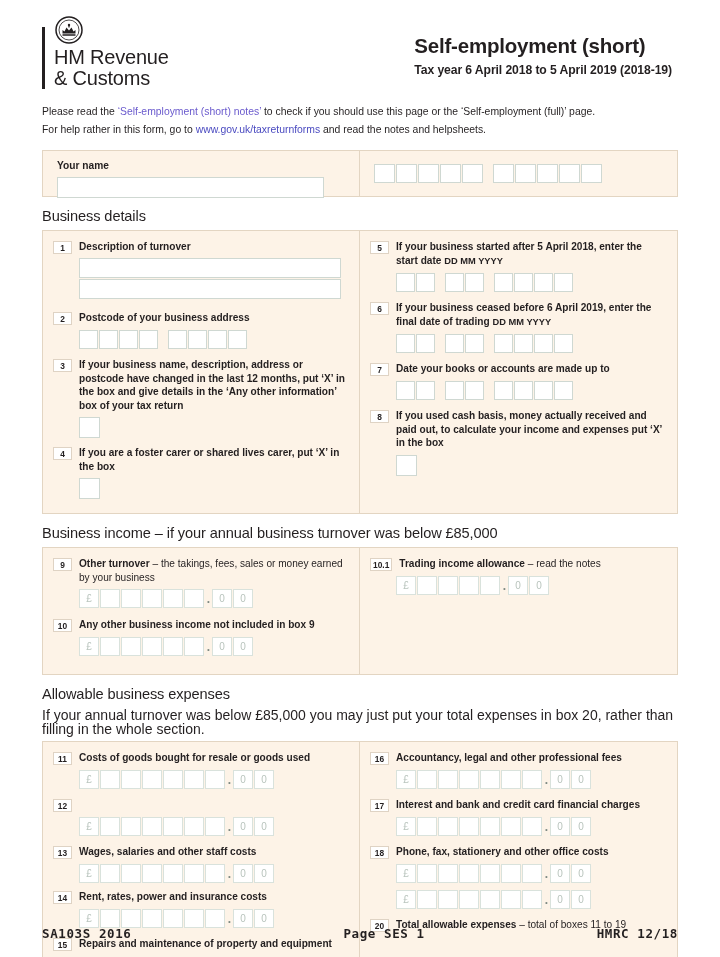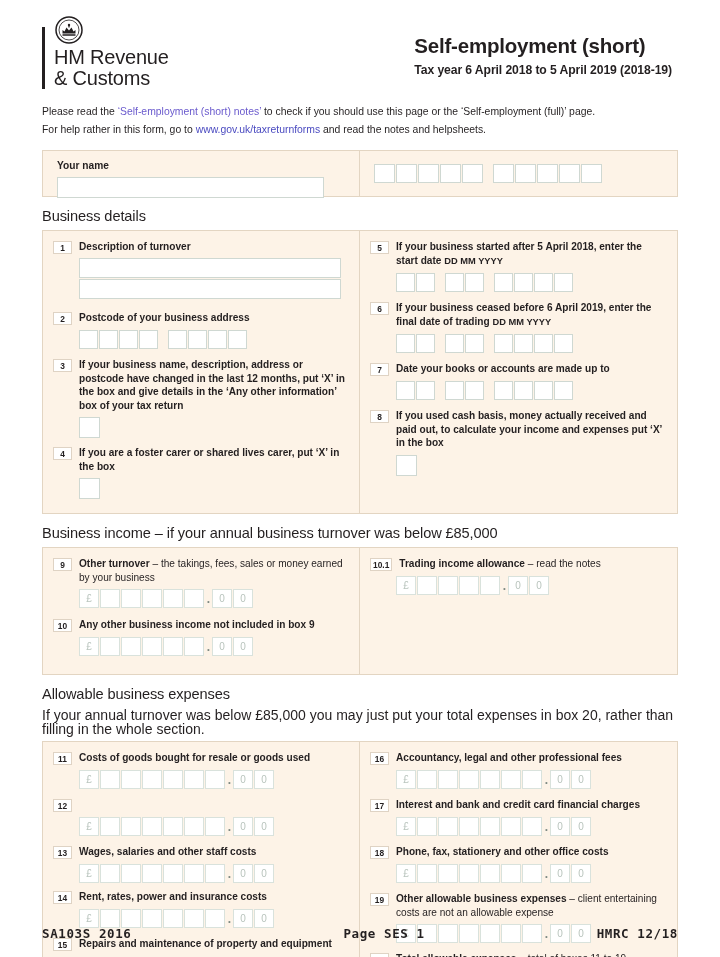--- a/index.html
+++ b/index.html
@@ -611,24 +611,20 @@
           <div class="m"></div>
           <div class="m"></div>
           <div class="m"></div>
           <div class="m"></div>
           <div class="m"></div>
         <div class="dot">.</div>
         <div class="p">0</div>
         <div class="p">0</div>
       </div>
 
-      <div class="q" style="margin-top:9px">
-        <div class="qnum">19</div>
-        <div class="qtext"><span>Other allowable business expenses</span><span class="norm"> – client entertaining costs are not an allowable expense</span></div>
-      </div>
       <div class="money">
         <div class="cur">£</div>
         <div class="m"></div>
           <div class="m"></div>
           <div class="m"></div>
           <div class="m"></div>
           <div class="m"></div>
           <div class="m"></div>
         <div class="dot">.</div>
         <div class="p">0</div>

